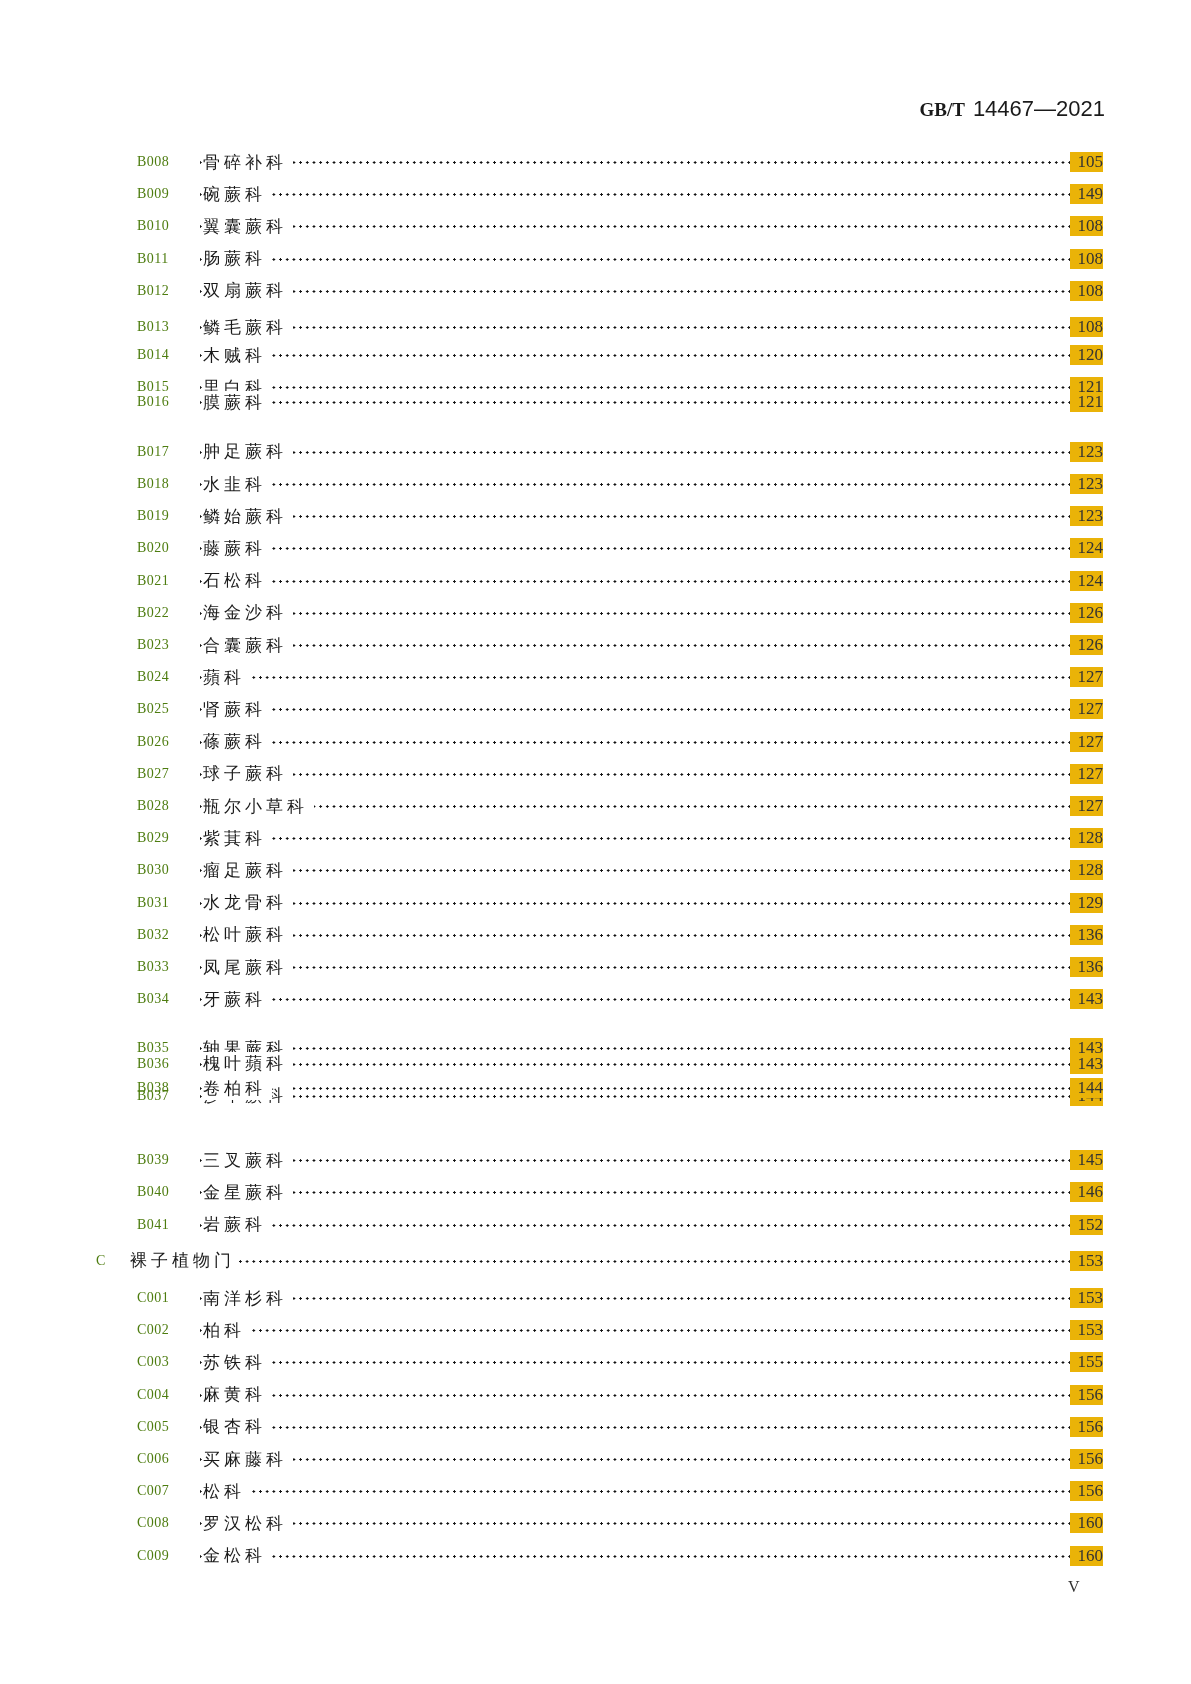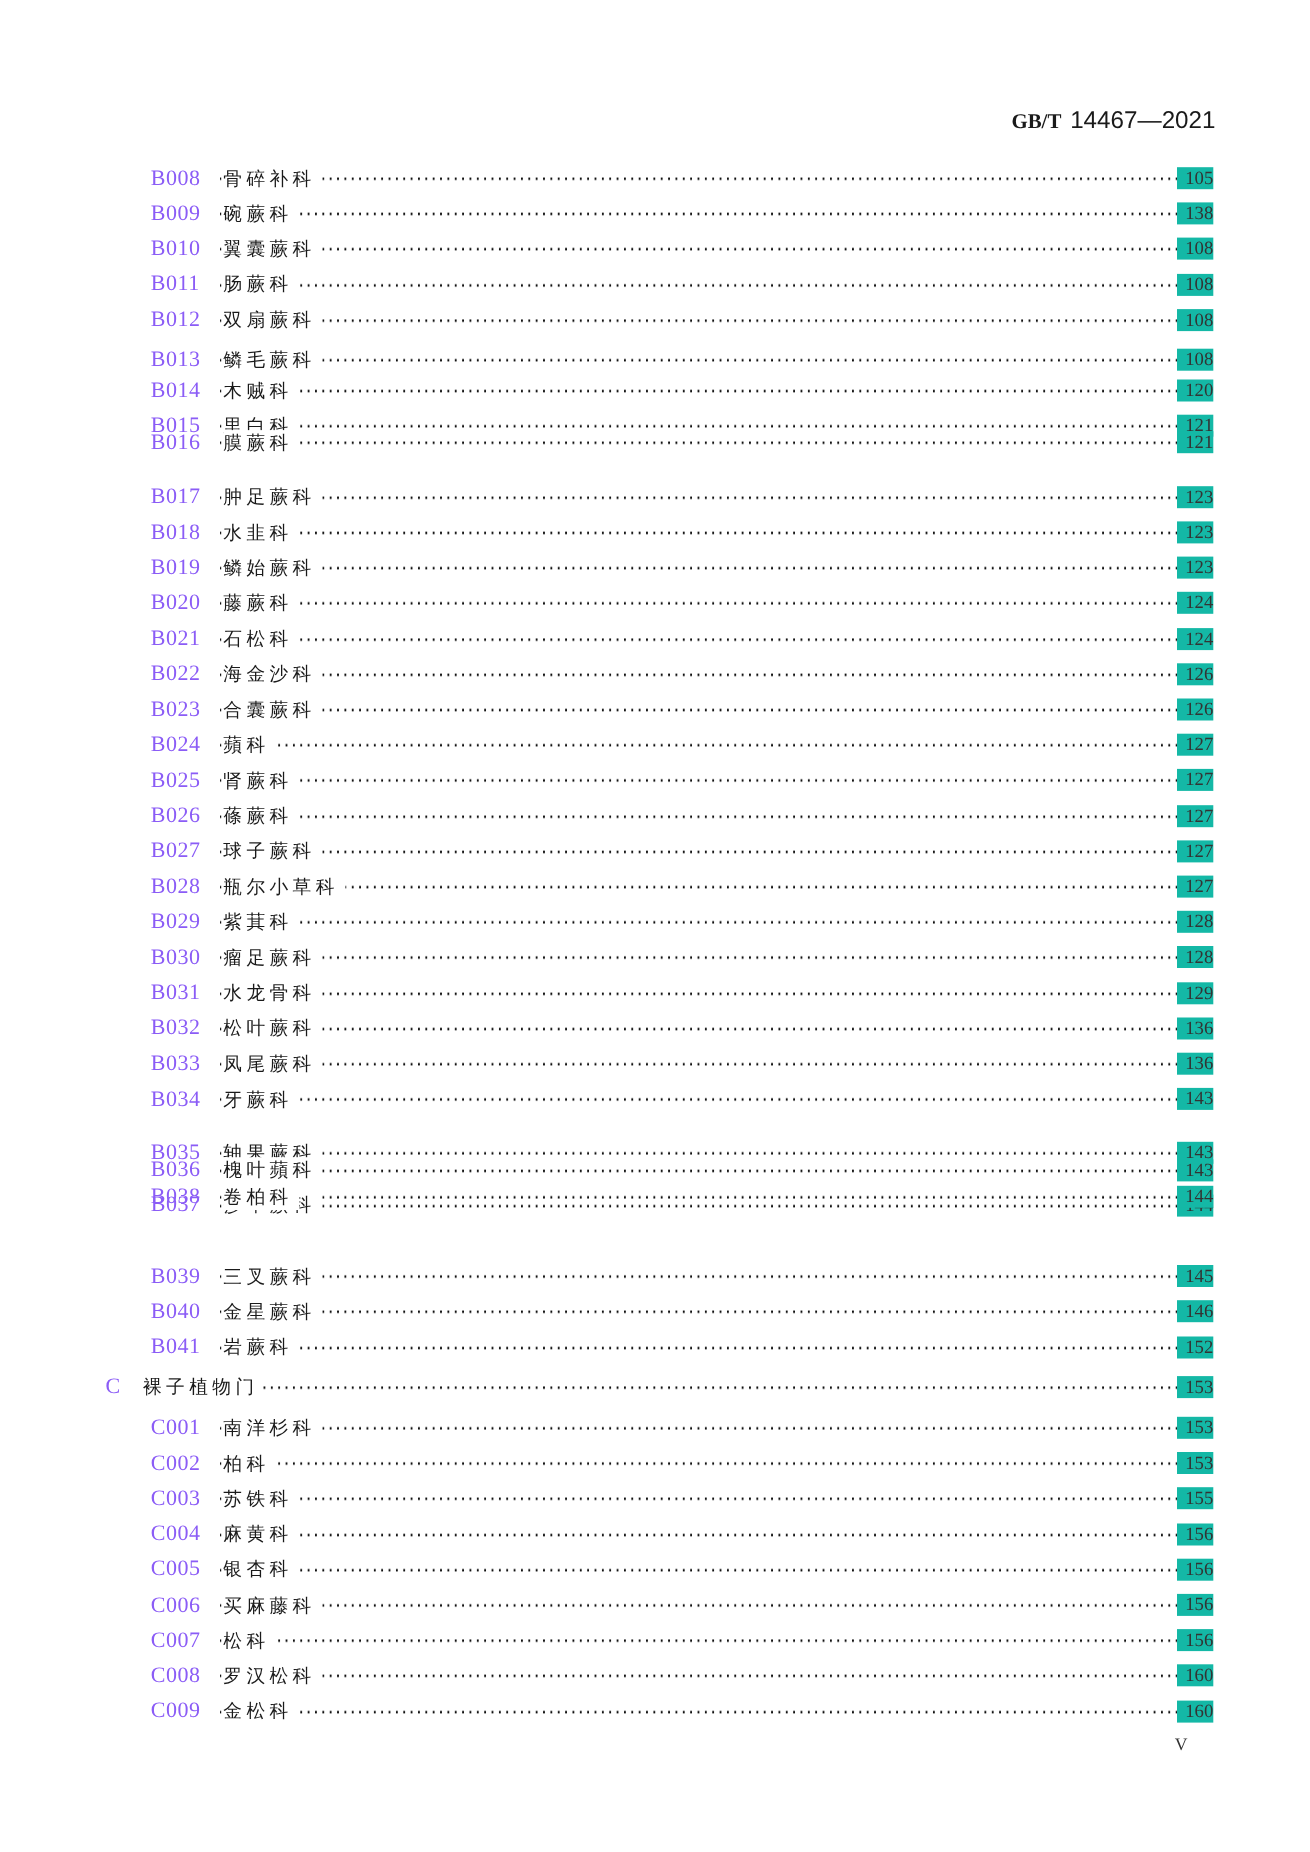--- a/index.html
+++ b/index.html
@@ -3,26 +3,26 @@
 <meta charset="utf-8">
 <style>
   html, body { margin: 0; padding: 0; background: #ffffff; }
   body { width: 1191px; height: 1684px; position: relative; overflow: hidden;
          font-family: "DejaVu Serif", "Liberation Serif", serif; color: #1a1a1a; }
   .header { position: absolute; top: 96px; right: 86px; font-size: 18px; white-space: nowrap; }
   .header .std-prefix { font-family: Liberation Serif, serif; font-weight: bold; font-size: 19px; }
   .header .std-number { font-family: "Liberation Sans", "DejaVu Sans", sans-serif; font-size: 22px; margin-left: 8px; }
   .toc { position: absolute; top: 150px; left: 0; width: 1191px; }
   .row { position: absolute; left: 0; width: 1191px; height: 24px; display: flex; align-items: center; font-size: 17px; }
-  .row .code { position: absolute; left: 137px; font-family: "Liberation Serif", serif; font-size: 20px; letter-spacing: 0.5px; color: #8b5cf6; }
+  .row .code { position: absolute; left: 137px; font-family: "Liberation Serif", serif; font-size: 14px; letter-spacing: 0.5px; color: #4d7c0f; }
   .row .name { position: absolute; left: 203px; font-family: "DejaVu Sans", sans-serif; font-size: 17px; letter-spacing: 4px; white-space: nowrap; background: #fff; padding-right: 6px; z-index: 2; }
   .row .leader { position: absolute; left: 200px; right: 118px; top: 11px; height: 3px;
                  background-image: radial-gradient(circle, #111 1.1px, transparent 1.3px);
                  background-size: 6.7px 3px; background-repeat: repeat-x; background-position: right center; z-index: 1; }
-  .row .page { position: absolute; right: 88px; font-family: "Liberation Serif", serif; font-size: 17px; color: #333; text-align: right; background:#14b8a6; padding-left: 8px; z-index: 2; }
+  .row .page { position: absolute; right: 88px; font-family: "Liberation Serif", serif; font-size: 17px; color: #333; text-align: right; background:#eab308; padding-left: 8px; z-index: 2; }
   .row.section .code { left: 96px; }
   .row.section .name { left: 130px; padding-right: 2px; }
   .row.section .leader { left: 130px; }
   .footer { position: absolute; top: 1578px; left: 1068px; font-family: "Liberation Serif", serif; font-size: 16px; color: #333; }
 </style>
 </head>
 <body>
 
 <div class="header">
   <span class="std-prefix">GB/T</span><span class="std-number">14467—2021</span>
@@ -32,21 +32,21 @@
     <div class="row" style="top: 0px;">
       <span class="code">B008</span>
       <span class="leader"></span>
       <span class="name">骨碎补科</span>
       <span class="page">105</span>
     </div>
     <div class="row" style="top: 32.2px;">
       <span class="code">B009</span>
       <span class="leader"></span>
       <span class="name">碗蕨科</span>
-      <span class="page">138</span>
+      <span class="page">149</span>
     </div>
     <div class="row" style="top: 64.4px;">
       <span class="code">B010</span>
       <span class="leader"></span>
       <span class="name">翼囊蕨科</span>
       <span class="page">108</span>
     </div>
     <div class="row" style="top: 96.6px;">
       <span class="code">B011</span>
       <span class="leader"></span>

